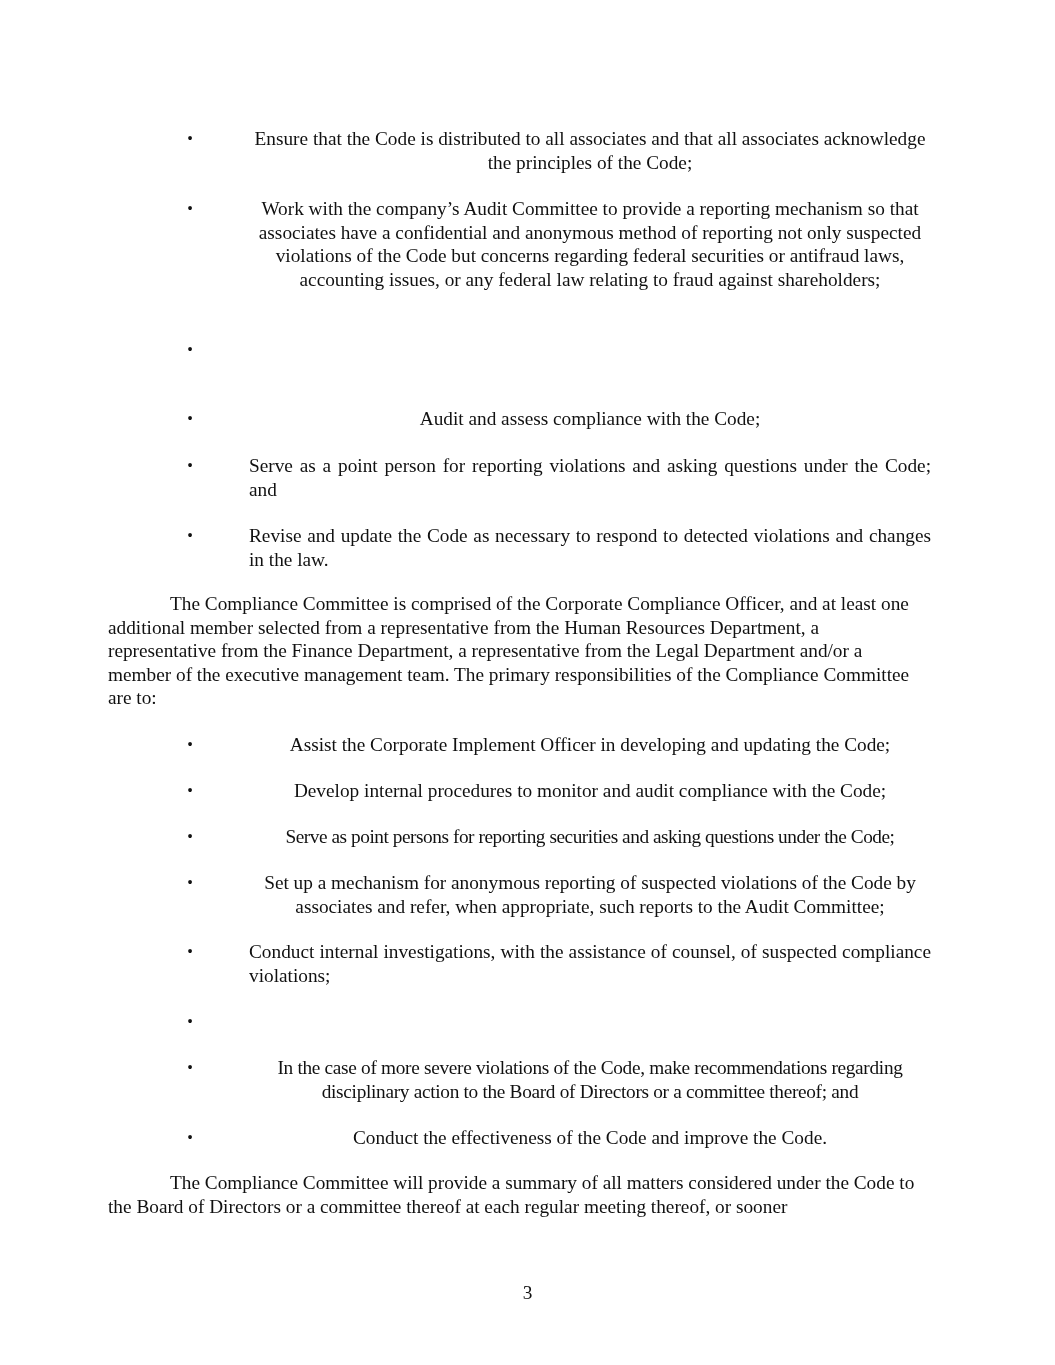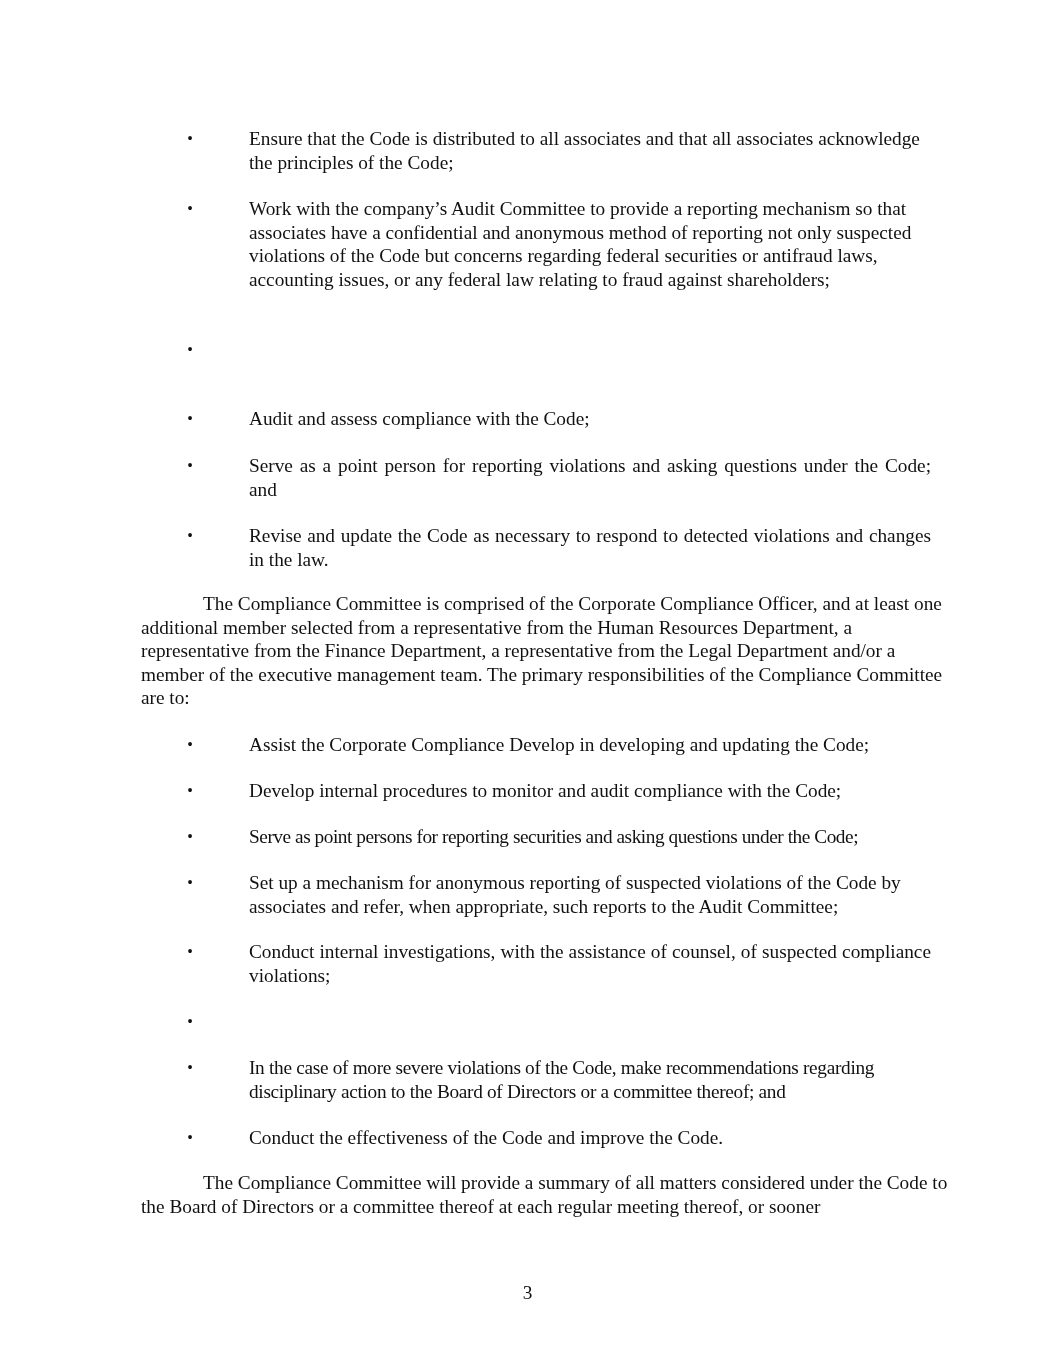--- a/index.html
+++ b/index.html
@@ -1,23 +1,23 @@
 <!DOCTYPE html>
 <html><head>
 <meta charset="utf-8">
 <style>
   html, body { margin: 0; padding: 0; background: #ffffff; }
   body { width: 1055px; height: 1365px; position: relative; overflow: hidden;
          font-family: "Liberation Serif", "DejaVu Serif", serif; color: #111; }
   .page { position: absolute; left: 0; top: 0; width: 1055px; height: 1365px; }
   .item { position: relative; font-size: 19.3px; line-height: 23.6px; margin: 0; }
   .bullet { position: absolute; left: 183px; top: 0; width: 14px; text-align: center; font-size: 16px; }
-  .text { display: block; margin-left: 249px; width: 682px; }
+  .text { display: block; margin-left: 249px; width: 682px; text-align: center; }
   .text.justify { text-align: justify; text-align-last: left; font-family: Liberation Serif, serif; }
-  .para { position: absolute; left: 141px; width: 808px; font-size: 19.3px; line-height: 23.6px;
+  .para { position: absolute; left: 108px; width: 808px; font-size: 19.3px; line-height: 23.6px;
           margin: 0; text-indent: 62px; }
   .pagenum { position: absolute; left: 0; width: 1055px; top: 1281px; text-align: center;
              font-size: 19.3px; line-height: 23.6px; }
 </style>
 </head>
 <body>
 
 <div class="page">
 
   <div class="item" style="position:absolute; top:127px; left:0; width:1055px;">
@@ -41,21 +41,21 @@
   </div>
   <div class="item" style="position:absolute; top:524px; left:0; width:1055px;">
     <span class="bullet">•</span>
     <span class="text justify">Revise and update the Code as necessary to respond to detected violations and changes in the law.</span>
   </div>
 
   <p class="para" style="top:592px;">The Compliance Committee is comprised of the Corporate Compliance Officer, and at least one additional member selected from a representative from the Human Resources Department, a representative from the Finance Department, a representative from the Legal Department and/or a member of the executive management team. The primary responsibilities of the Compliance Committee are to:</p>
 
   <div class="item" style="position:absolute; top:733px; left:0; width:1055px;">
     <span class="bullet">•</span>
-    <span class="text">Assist the Corporate Compliance Develop in developing and updating the Code;</span>
+    <span class="text">Assist the Corporate Implement Officer in developing and updating the Code;</span>
   </div>
   <div class="item" style="position:absolute; top:779px; left:0; width:1055px;">
     <span class="bullet">•</span>
     <span class="text">Develop internal procedures to monitor and audit compliance with the Code;</span>
   </div>
   <div class="item" style="position:absolute; top:825px; left:0; width:1055px;">
     <span class="bullet">•</span>
     <span class="text" style="letter-spacing:-0.45px; white-space:nowrap;">Serve as point persons for reporting securities and asking questions under the Code;</span>
   </div>
   <div class="item" style="position:absolute; top:871px; left:0; width:1055px;">

